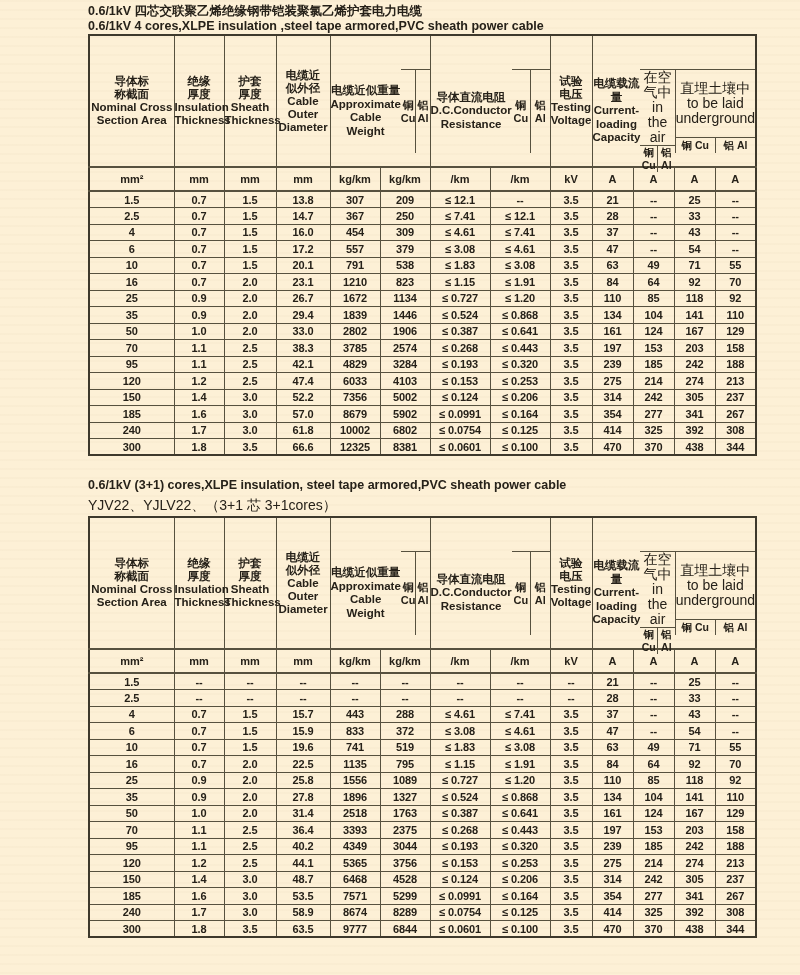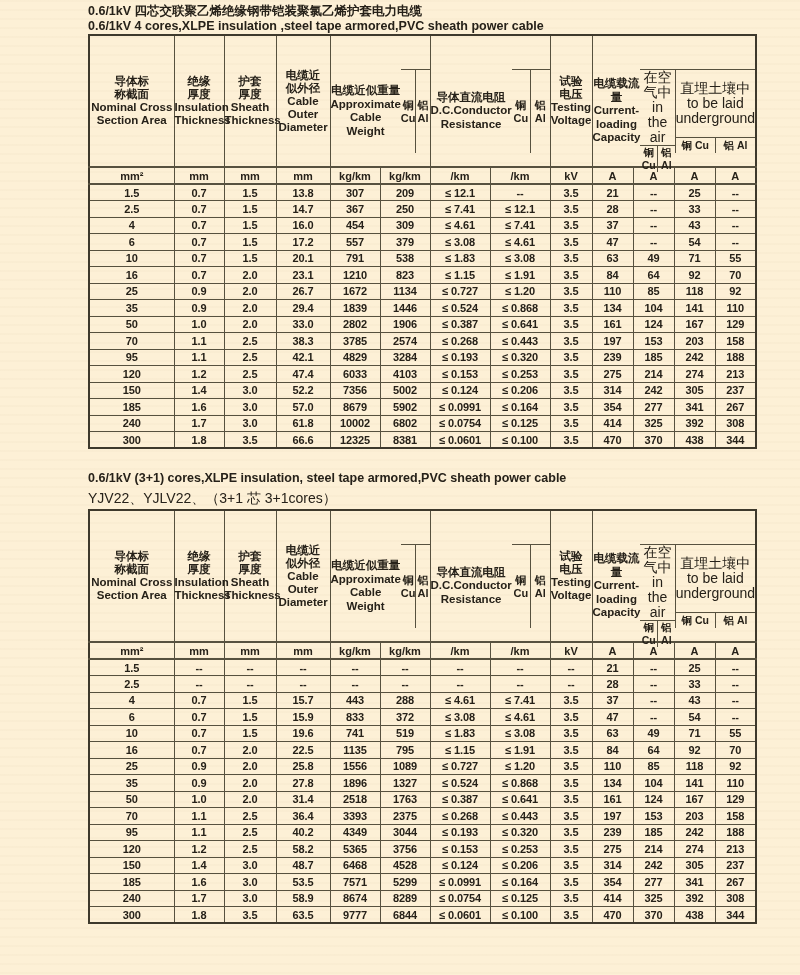--- a/index.html
+++ b/index.html
@@ -65,21 +65,21 @@
     flex:1;display:flex;flex-direction:column;align-items:center;justify-content:center;
     white-space:pre-line;font-size:14px;line-height:15px;font-weight:normal;
   }
   .leaf-row{flex:0 0 16px;display:flex;border-top:1px solid var(--bc);}
   .leaf{
     flex:1;display:flex;align-items:center;justify-content:center;
     font-size:10.5px;font-weight:bold;
   }
   .leaf + .leaf{border-left:1px solid var(--bc);}
   tr.units td{
-    height:17px;font-size:11px;font-weight:bold;
+    height:24px;font-size:11px;font-weight:bold;
     border-top:2px solid var(--bc);border-bottom:2px solid var(--bc);
   }
   tbody.data td{
     height:16.5px;font-size:11px;font-weight:bold;letter-spacing:-0.1px;
   }
 </style>
 </head>
 <body>
 
 <div class="page">
@@ -714,21 +714,21 @@
             <td>3.5</td>
             <td>239</td>
             <td>185</td>
             <td>242</td>
             <td>188</td>
           </tr>
           <tr>
             <td>120</td>
             <td>1.2</td>
             <td>2.5</td>
-            <td>58.2</td>
+            <td>44.1</td>
             <td>5365</td>
             <td>3756</td>
             <td>≤ 0.153</td>
             <td>≤ 0.253</td>
             <td>3.5</td>
             <td>275</td>
             <td>214</td>
             <td>274</td>
             <td>213</td>
           </tr>

